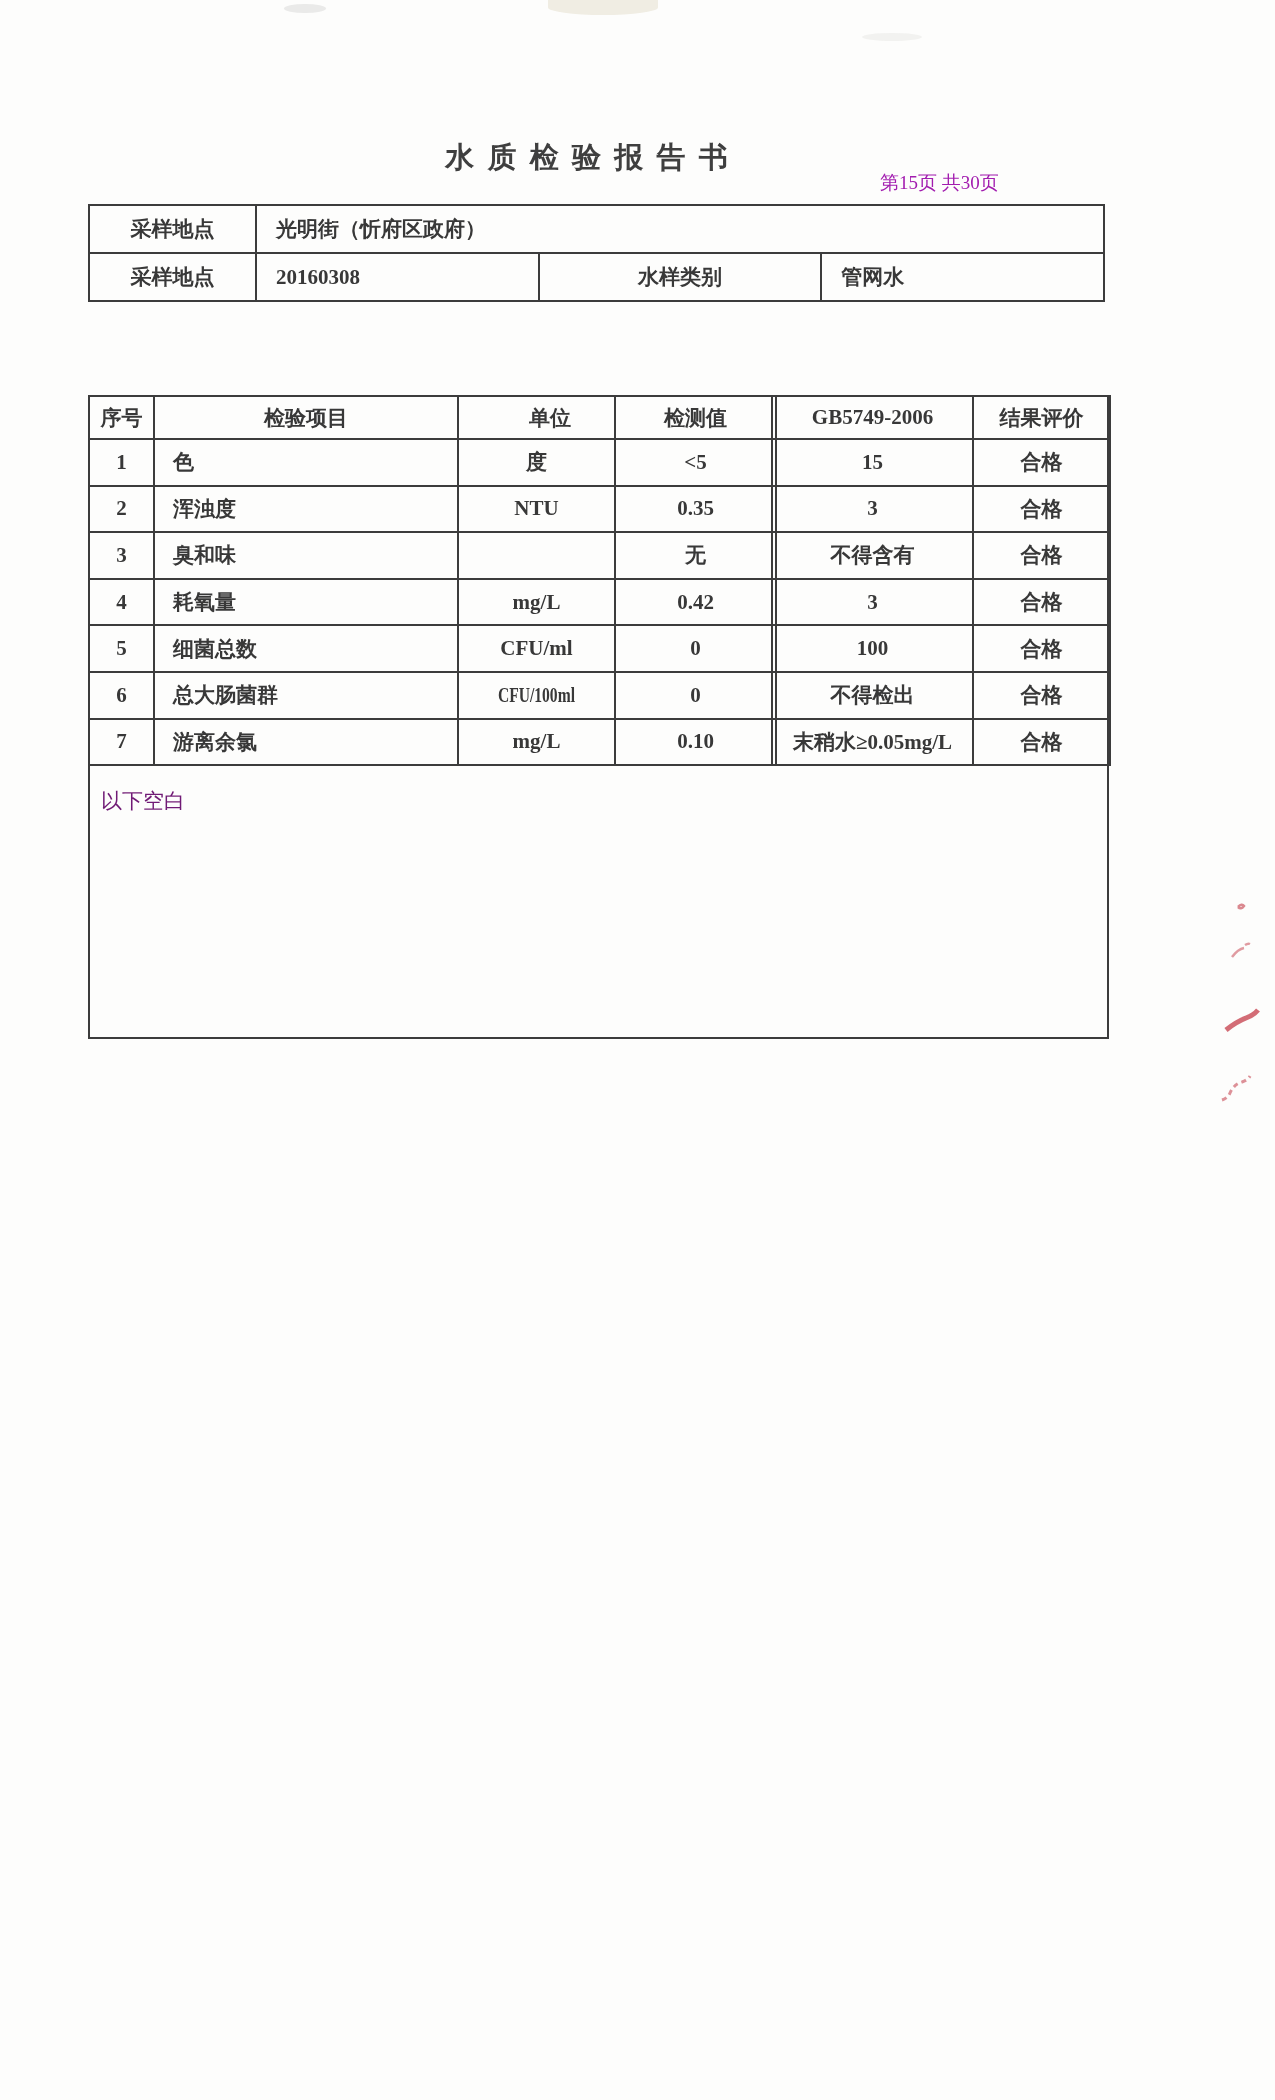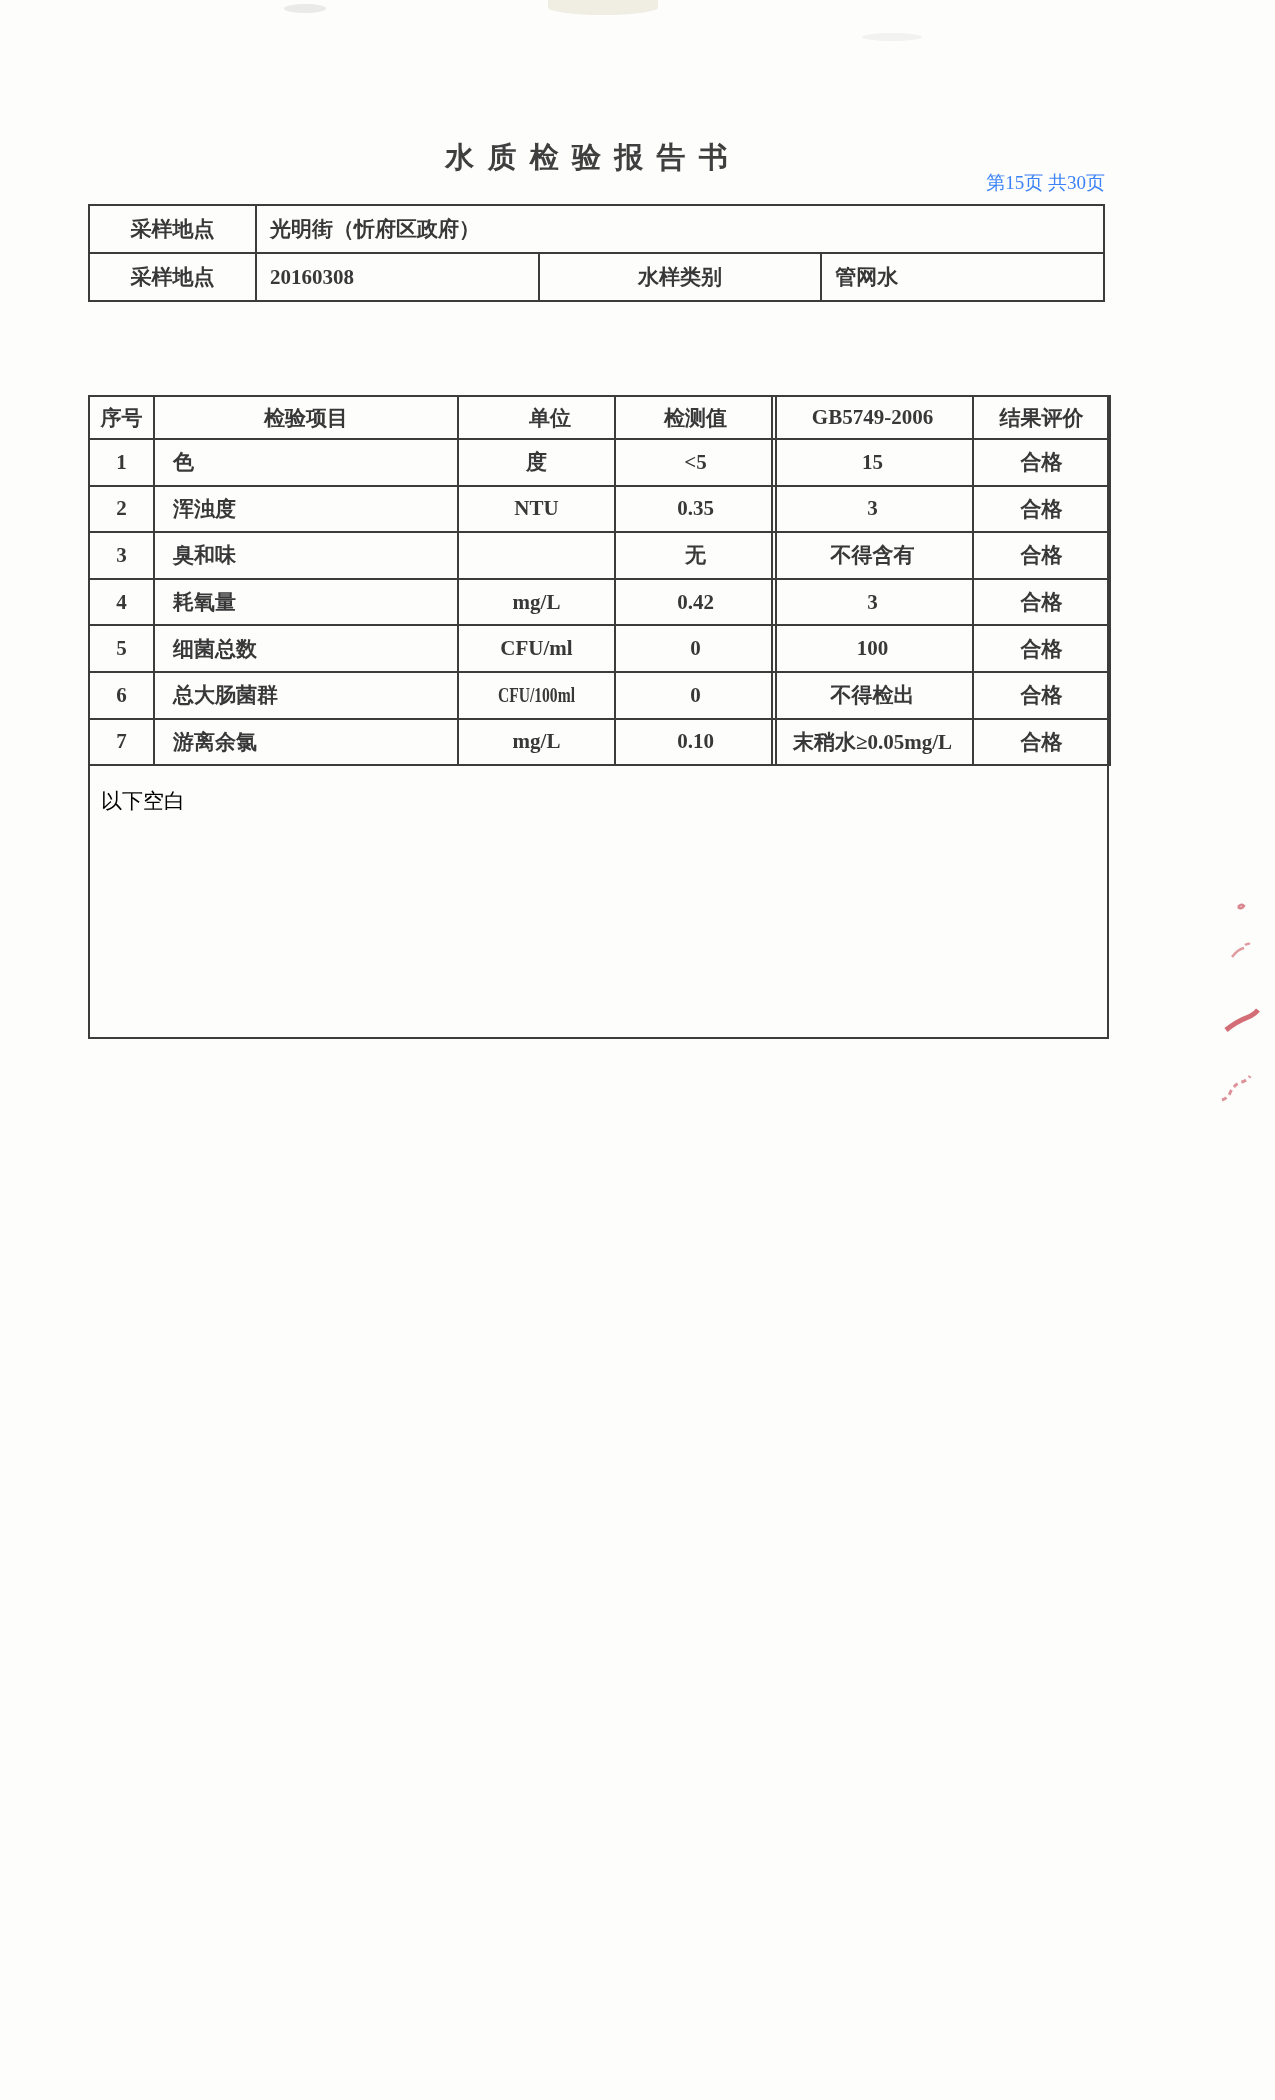--- a/index.html
+++ b/index.html
@@ -12,60 +12,60 @@
     color:#3a3a3a;
     overflow:hidden;
   }
   .doc-title{
     position:absolute;left:238px;top:138px;width:700px;
     text-align:center;font-size:29px;font-weight:600;
     letter-spacing:3px;color:#3f3f3f;white-space:nowrap;
   }
   .page-note{
     position:absolute;left:880px;top:170px;width:225px;
-    text-align:right;font-size:19px;color:#3b82f6;white-space:nowrap;
+    font-size:19px;color:#a21caf;white-space:nowrap;
   }
   .section-title{
     position:absolute;left:240px;top:322px;width:700px;
     text-align:center;font-size:27px;font-weight:600;
     letter-spacing:4px;color:#3f3f3f;white-space:nowrap;
   }
   table{border-collapse:collapse;table-layout:fixed;}
   td,th{
     border:2px solid #3c3c3c;
     font-size:21px;font-weight:bold;color:#383838;
     padding:0;vertical-align:middle;text-align:center;
     overflow:hidden;white-space:nowrap;
   }
   
   .sample-table{position:absolute;left:88px;top:204px;width:1017px;}
   .sample-table td{height:46px;}
   .sample-table td.lbl{width:165px;}
-  .sample-table td.val{text-align:left;padding-left:13px;}
+  .sample-table td.val{text-align:left;padding-left:19px;}
   
   .results-left{position:absolute;left:88px;top:395px;width:652px;}
   .results-right{position:absolute;left:771px;top:395px;width:334px;}
   .results-left th,.results-right th{height:41px;}
   .results-left td,.results-right td{height:44.6px;}
   .col-no{width:63px;}
   .col-item{width:302px;}
   .col-unit{width:128px;padding-left:27px;}
   .col-value{width:159px;}
   .col-standard{width:199px;border-radius:19px;}
   .col-result{width:135px;}
   td.item-cell{text-align:left;padding-left:18px;}
   .unit-narrow{display:inline-block;transform:scaleX(0.78);transform-origin:center;font-size:20px;}
   
   .blank-box{
     position:absolute;left:88px;top:395px;width:1017px;height:640px;
     border:2px solid #3c3c3c;pointer-events:none;
   }
   .blank-note{
     position:absolute;left:101px;top:787px;
-    font-size:21px;color:#000000;
+    font-size:21px;color:#701a75;
   }
   
   .artifact{position:absolute;}
   .smudge1{left:284px;top:4px;width:42px;height:9px;background:rgba(150,150,148,.18);border-radius:50%;}
   .smudge2{left:548px;top:0;width:110px;height:15px;background:rgba(196,182,140,.22);border-radius:0 0 50% 50%;}
   .smudge3{left:862px;top:33px;width:60px;height:8px;background:rgba(180,180,175,.15);border-radius:50%;}
 </style>
 </head>
 <body>
 

